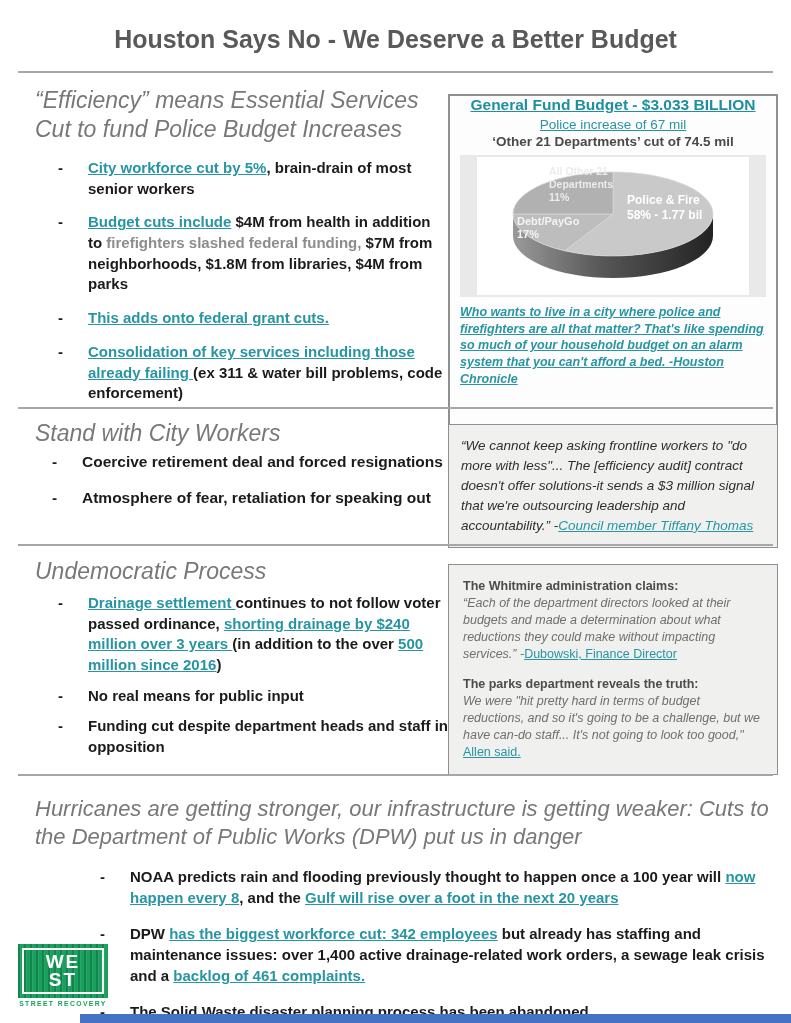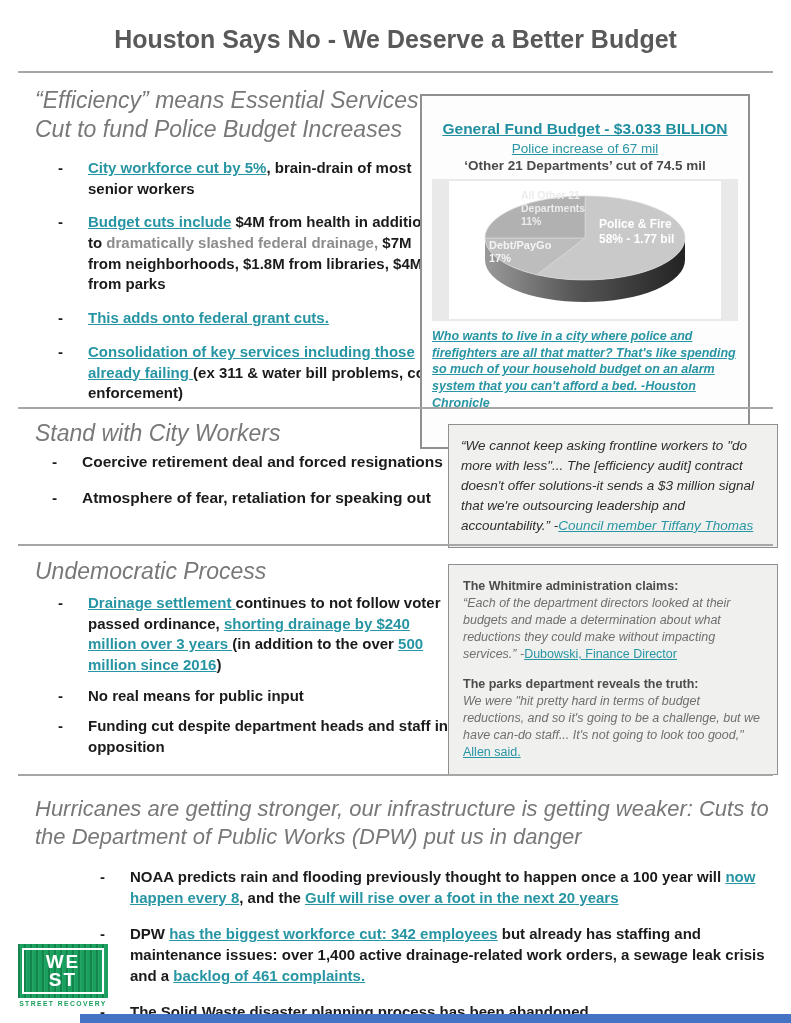--- a/index.html
+++ b/index.html
@@ -28,22 +28,22 @@
   #s3-bullets{left:58px;top:593px;width:398px;}
   #s3-bullets .bullet{margin-bottom:10px;}
   #s4-bullets{left:100px;top:867px;width:690px;}
   #s4-bullets .bullet{margin-bottom:16px;}
 
   .b{color:#1b1b1b;font-weight:600;}
   .g{color:#8c8c8c;font-weight:600;}
   .lk{color:#2795a3;font-weight:600;text-decoration:underline;cursor:pointer;}
 
   
-  .panel1{position:absolute;left:420px;top:94px;width:330px;height:355px;background:#fdfdfd;
-          border:2px solid #8f8f8f;box-sizing:border-box;padding:24px 10px 6px;}
+  .panel1{position:absolute;left:448px;top:94px;width:330px;height:355px;background:#fdfdfd;
+          border:2px solid #8f8f8f;box-sizing:border-box;padding:0 10px 6px;}
   .p1-t1{text-align:center;color:#1f8fa0;font-weight:700;font-size:15.5px;text-decoration:underline;}
   .p1-t2{text-align:center;color:#2795a3;font-weight:400;font-size:13.5px;text-decoration:underline;margin-top:3px;}
   .p1-t3{text-align:center;color:#4a4a4a;font-weight:600;font-size:13.5px;margin-top:2px;}
   .pie-fig{margin-top:6px;background:#e9e9e9;padding:2px 0;}
   .pie-wrap{position:relative;width:272px;height:138px;margin:0 auto;background:#fff;}
   .pie-label{position:absolute;white-space:pre-line;font-weight:700;line-height:1.22;}
   #lbl-other{left:72px;top:8px;font-size:10.5px;color:#ececec;}
   #lbl-police{left:150px;top:36px;font-size:12px;color:#ffffff;}
   #lbl-debt{left:40px;top:58px;font-size:11px;color:#f4f4f4;}
   .p1-caption{margin-top:7px;font-size:12.5px;font-style:italic;color:#2795a3;font-weight:600;
@@ -87,21 +87,21 @@
   <div class="hr" id="hr1"></div>
 
   <div class="sec-head" id="s1-head">“Efficiency” means Essential Services Cut to fund Police Budget Increases</div>
   <div class="bullets" id="s1-bullets">
     <div class="bullet">
       <span class="dash">-</span>
       <div class="btxt"><span class="lk">City workforce cut by 5%</span><span class="b">, brain-drain of most senior workers</span></div>
     </div>
     <div class="bullet">
       <span class="dash">-</span>
-      <div class="btxt"><span class="lk">Budget cuts include</span><span class="b"> $4M from health in addition to </span><span class="g">dramatically slashed federal drainage, </span><span class="b">$7M from neighborhoods, $1.8M from libraries, $4M from parks</span></div>
+      <div class="btxt"><span class="lk">Budget cuts include</span><span class="b"> $4M from health in addition to </span><span class="g">firefighters slashed federal funding, </span><span class="b">$7M from neighborhoods, $1.8M from libraries, $4M from parks</span></div>
     </div>
     <div class="bullet">
       <span class="dash">-</span>
       <div class="btxt"><span class="lk">This adds onto federal grant cuts.</span></div>
     </div>
     <div class="bullet">
       <span class="dash">-</span>
       <div class="btxt"><span class="lk">Consolidation of key services including those already failing </span><span class="b">(ex 311 &amp; water bill problems, code enforcement)</span></div>
     </div>
   </div>

